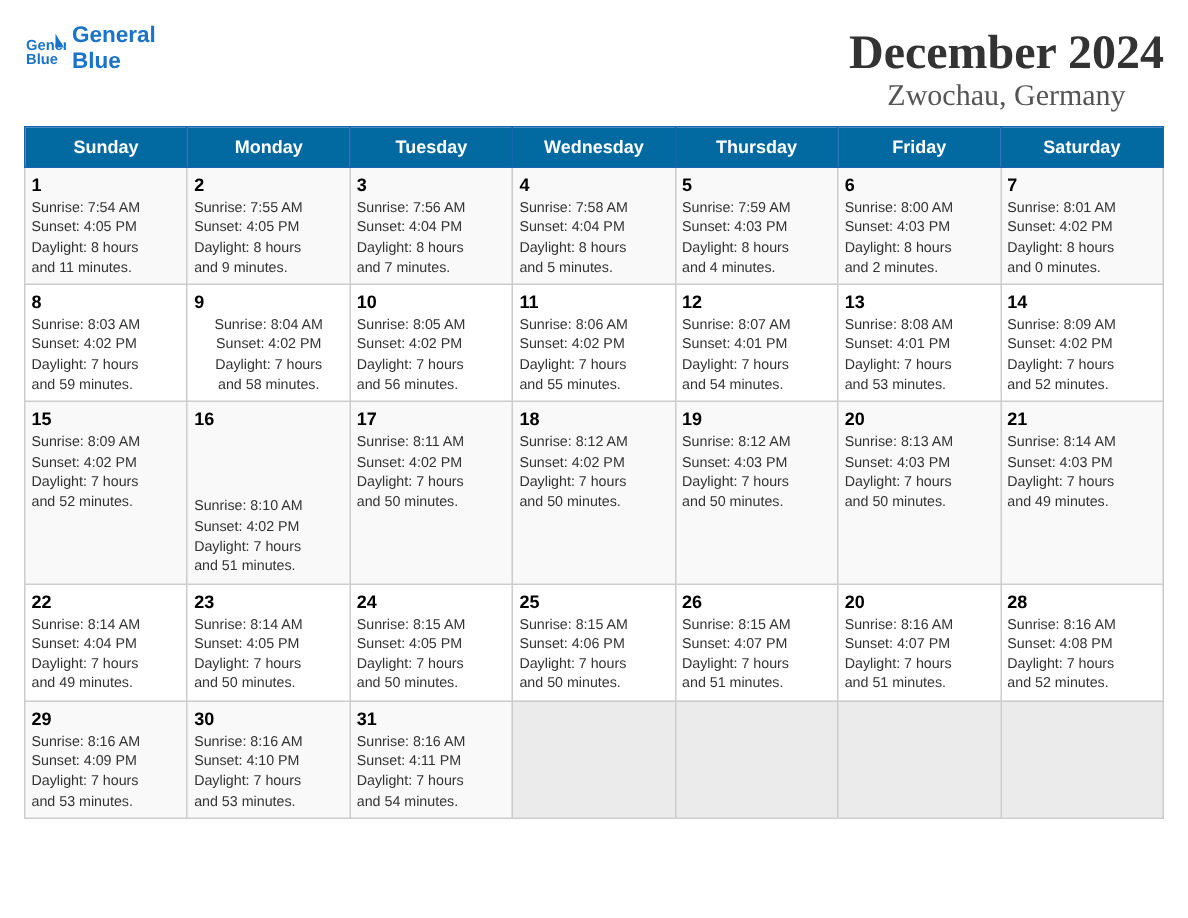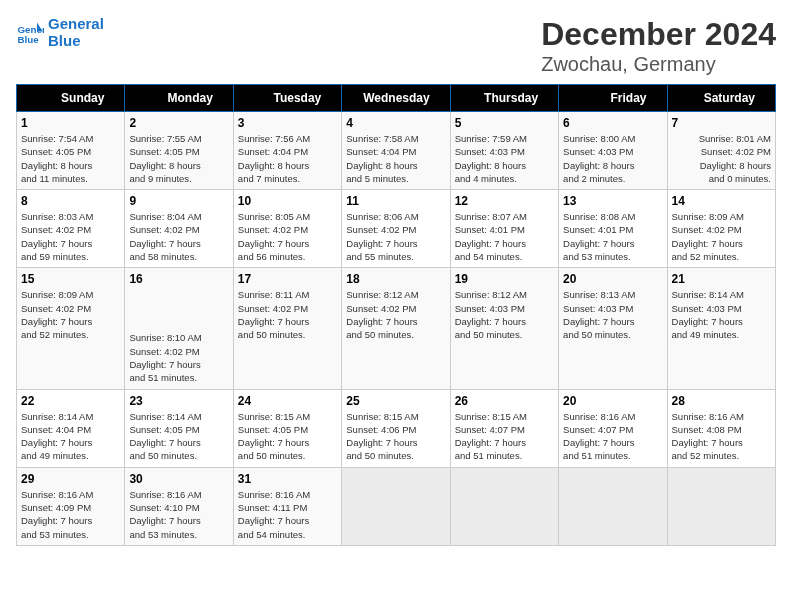--- a/index.html
+++ b/index.html
@@ -19,41 +19,42 @@
     .logo {
       display: flex;
       align-items: center;
       gap: 4px;
     }
     .logo-icon {
       width: 28px;
       height: 28px;
     }
     .title-block {
-      text-align: left;
+      text-align: center;
+      font-family: Liberation Serif, serif;
     }
     .month-title {
       font-size: 32px;
       font-weight: bold;
       color: #333;
     }
     .subtitle {
       font-size: 20px;
       color: #555;
     }
     table {
       width: 100%;
       border-collapse: collapse;
       font-size: 10.5px;
     }
     thead tr th {
-      background-color: #000000;
+      background-color: #0369a1;
       color: #fff;
       padding: 6px 20px;
-      text-align: right;
+      text-align: center;
       font-size: 12px;
       border: 1px solid #1565b0;
     }
     tbody tr td {
       vertical-align: top;
       border: 1px solid #ccc;
       padding: 4px;
       min-height: 80px;
       width: 14.28%;
       background: #fff;
@@ -148,37 +149,37 @@
         </td>
         <td>
           <span class="day-num">6</span>
           <div class="day-info" style="white-space: pre-line;">Sunrise: 8:00 AM
 Sunset: 4:03 PM
 Daylight: 8 hours
 and 2 minutes.</div>
         </td>
         <td>
           <span class="day-num">7</span>
-          <div class="day-info" style="white-space: pre-line; text-align: right;">Sunrise: 8:01 AM
+          <div class="day-info" style="white-space: pre-line;">Sunrise: 8:01 AM
 Sunset: 4:02 PM
 Daylight: 8 hours
 and 0 minutes.</div>
         </td>
       </tr>
       <tr>
         <td>
           <span class="day-num">8</span>
           <div class="day-info" style="white-space: pre-line;">Sunrise: 8:03 AM
 Sunset: 4:02 PM
 Daylight: 7 hours
 and 59 minutes.</div>
         </td>
         <td>
           <span class="day-num">9</span>
-          <div class="day-info" style="white-space: pre-line;">Sunrise: 8:04 AM
+          <div class="day-info" style="white-space: pre-line; text-align: center;">Sunrise: 8:04 AM
 Sunset: 4:02 PM
 Daylight: 7 hours
 and 58 minutes.</div>
         </td>
         <td>
           <span class="day-num">10</span>
           <div class="day-info" style="white-space: pre-line;">Sunrise: 8:05 AM
 Sunset: 4:02 PM
 Daylight: 7 hours
 and 56 minutes.</div>

